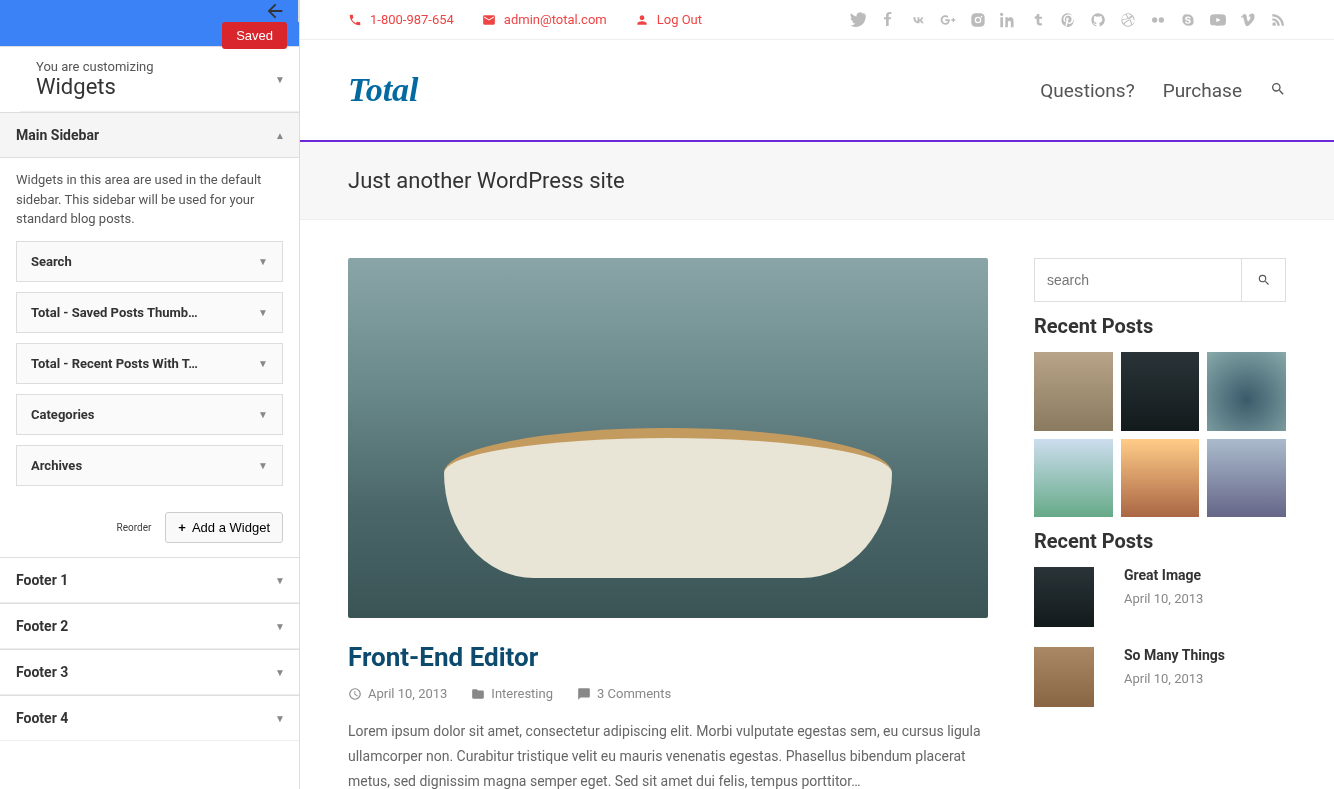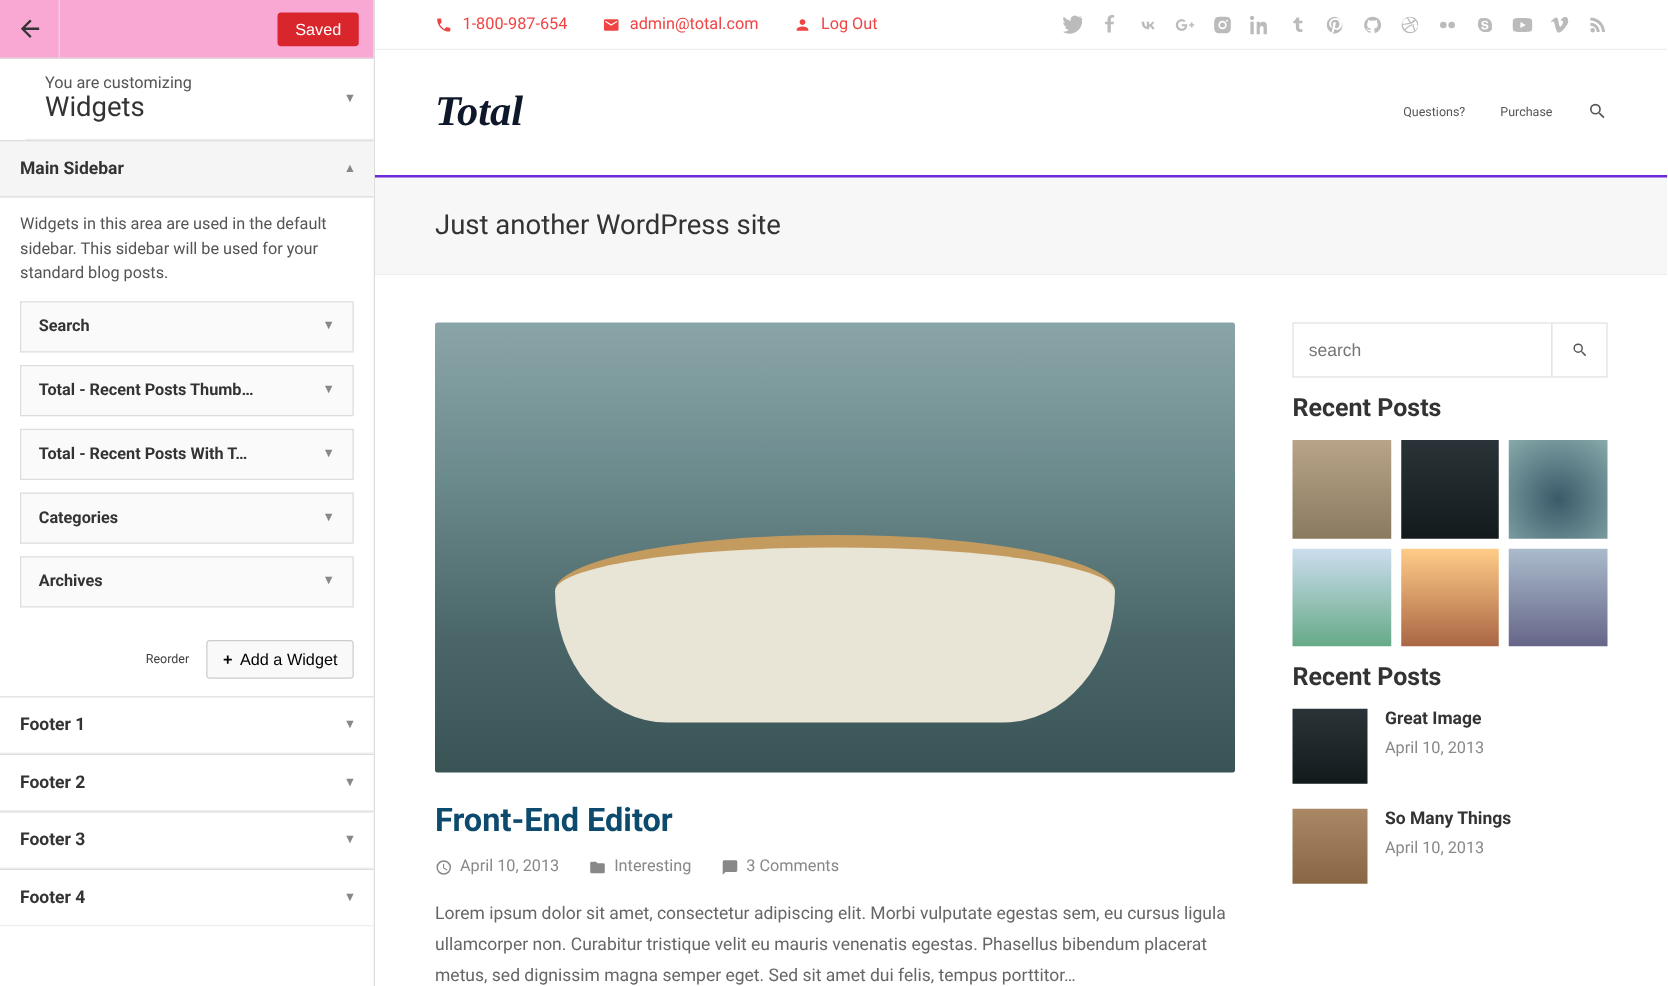--- a/index.html
+++ b/index.html
@@ -1,19 +1,19 @@
 <!DOCTYPE html>
 <html><head>
 <meta charset="utf-8">
 <style>
 * { margin: 0; padding: 0; box-sizing: border-box; }
 body { font-family: -apple-system, BlinkMacSystemFont, "Segoe UI", Roboto, sans-serif; display: flex; height: 789px; width: 1334px; overflow: hidden; }
 
 .customizer { width: 300px; border-right: 1px solid #ddd; background: #fff; display: flex; flex-direction: column; overflow-y: auto; }
-.cz-top { background: #f9a8d4; height: 47px; display: flex; align-items: center; justify-content: space-between; border-bottom: 1px solid #ddd; }
+.cz-top { background: #3b82f6; height: 47px; display: flex; align-items: flex-end; justify-content: space-between; border-bottom: 1px solid #ddd; flex-direction: column; }
 .back-btn { width: 48px; height: 100%; display: flex; align-items: center; justify-content: center; border-right: 1px solid #ddd; cursor: pointer; }
 .back-btn svg { width: 22px; height: 22px; fill: #333; }
 .saved-btn { background: #d9262d; color: #fff; border: none; padding: 6px 14px; font-size: 13px; border-radius: 3px; margin-right: 12px; cursor: pointer; }
 .cz-heading { padding: 12px 16px; border-bottom: 1px solid #eee; position: relative; margin-left: 20px; }
 .cz-heading .small { font-size: 13px; color: #555; }
 .cz-heading .big { font-size: 22px; color: #333; font-weight: 400; }
 .cz-heading .caret, .section-header .caret, .widget-item .caret, .collapsed-section .caret { position: absolute; right: 14px; top: 50%; transform: translateY(-50%); font-size: 10px; color: #888; }
 .section-header { background: #f5f5f5; padding: 14px 16px; border-bottom: 1px solid #ddd; border-top: 1px solid #ddd; font-weight: bold; font-size: 14px; color: #333; position: relative; cursor: pointer; }
 .desc { padding: 12px 16px; font-size: 13px; color: #555; line-height: 1.5; }
 .widget-list { padding: 0 16px 12px; }
@@ -22,42 +22,42 @@
 .reorder { font-size: 10px; color: #404040; cursor: pointer; }
 .add-widget-btn { border: 1px solid #ccc; background: #f9f9f9; padding: 7px 12px; font-size: 13px; border-radius: 3px; cursor: pointer; display: flex; align-items: center; gap: 6px; }
 .collapsed-section { padding: 14px 16px; border-top: 1px solid #ddd; font-weight: bold; font-size: 14px; color: #333; position: relative; cursor: pointer; border-bottom: 1px solid #eee; }
 
 .preview { flex: 1; background: #fff; overflow: hidden; position: relative; }
 .topbar { height: 40px; display: flex; align-items: center; justify-content: space-between; padding: 0 48px; font-size: 13px; color: #ef4444; border-bottom: 1px solid #eee; }
 .topbar-left { display: flex; gap: 28px; align-items: center; }
 .topbar-left span { display: flex; align-items: center; gap: 8px; }
 .social { display: flex; gap: 14px; color: #bbb; font-size: 16px; }
 .header { height: 100px; display: flex; align-items: center; justify-content: space-between; padding: 0 48px; }
-.logo { font-family: cursive; font-size: 34px; font-style: italic; font-weight: bold; color: #0f172a; }
-.nav { display: flex; gap: 28px; font-size: 10px; color: #555; align-items: center; }
+.logo { font-family: cursive; font-size: 34px; font-style: italic; font-weight: bold; color: #0369a1; }
+.nav { display: flex; gap: 28px; font-size: 19px; color: #555; align-items: center; }
 .nav span { cursor: pointer; }
 .tagline-bar { background: #f7f7f7; padding: 26px 48px; border-top: 2px solid #6d28d9; border-bottom: 1px solid #eee; }
 .tagline-bar h2 { font-size: 22px; font-weight: 400; color: #333; }
 .content { display: flex; padding: 38px 48px; gap: 46px; }
 .main { flex: 1; }
 .feature-img { width: 100%; height: 360px; background: linear-gradient(180deg,#8aa5a8 0%,#6b8a8c 35%,#4a6668 70%,#3a5456 100%); border-radius: 2px; position: relative; overflow: hidden; }
 .boat { position: absolute; bottom: 40px; left: 50%; transform: translateX(-50%); width: 70%; height: 150px; background: #e8e4d6; border-radius: 50% 50% 20% 20% / 30% 30% 70% 70%; border-top: 10px solid #c49b5f; }
 .post-title { font-size: 26px; color: #0c4a6e; margin-top: 24px; }
 .meta { display: flex; gap: 24px; color: #888; font-size: 13px; margin-top: 14px; align-items: center; }
 .meta span { display: flex; align-items: center; gap: 6px; }
 .excerpt { color: #666; font-size: 14px; line-height: 1.8; margin-top: 18px; }
 .sidebar { width: 252px; }
 .search-box { display: flex; border: 1px solid #ddd; height: 44px; }
 .search-box input { flex: 1; border: none; padding: 0 12px; font-size: 14px; outline: none; }
 .search-btn { width: 44px; display: flex; align-items: center; justify-content: center; border: none; background: #fff; border-left: 1px solid #ddd; cursor: pointer; color: #555; }
 .widget-title { font-weight: bold; font-size: 20px; color: #333; margin: 12px 0 14px; }
 .thumb-grid { display: grid; grid-template-columns: repeat(3,1fr); gap: 8px; }
 .thumb { width: 100%; aspect-ratio: 1; }
 .t1{background:linear-gradient(#b8a488,#8a7a60);} .t2{background:linear-gradient(#2a3438,#121a1c);} .t3{background:radial-gradient(circle at 50% 60%,#3a5a6a,#8aa);} .t4{background:linear-gradient(#cde,#6a8);} .t5{background:linear-gradient(#fc8,#a64);} .t6{background:linear-gradient(#abc,#668);}
-.recent-list .item { display: flex; gap: 14px; margin-bottom: 20px; }
+.recent-list .item { display: flex; gap: 30px; margin-bottom: 20px; }
 .recent-list .rthumb { width: 60px; height: 60px; flex-shrink: 0; }
 .recent-list .rinfo { flex: 1; }
 .recent-list .rtitle { font-weight: bold; font-size: 14px; color: #333; margin-bottom: 8px; }
 .recent-list .rdate { font-size: 13px; color: #888; }
 .tico { width: 14px; height: 14px; fill: currentColor; }
 .sico { width: 16px; height: 16px; fill: currentColor; display: block; }
 </style>
 </head>
 <body>
 
@@ -75,21 +75,21 @@
     <div class="big">Widgets</div>
     <span class="caret">▼</span>
   </div>
   <div class="section-header">
     <span>Main Sidebar</span>
     <span class="caret">▲</span>
   </div>
   <div class="desc">Widgets in this area are used in the default sidebar. This sidebar will be used for your standard blog posts.</div>
   <div class="widget-list">
     <div class="widget-item"><span>Search</span><span class="caret">▼</span></div>
-    <div class="widget-item"><span>Total - Recent Posts Thumb…</span><span class="caret">▼</span></div>
+    <div class="widget-item"><span>Total - Saved Posts Thumb…</span><span class="caret">▼</span></div>
     <div class="widget-item"><span>Total - Recent Posts With T…</span><span class="caret">▼</span></div>
     <div class="widget-item"><span>Categories</span><span class="caret">▼</span></div>
     <div class="widget-item"><span>Archives</span><span class="caret">▼</span></div>
   </div>
   <div class="widget-actions">
     <span class="reorder">Reorder</span>
     <button class="add-widget-btn">
         <span style="font-weight:bold;">+</span>
         <span>Add a Widget</span>
       </button>

